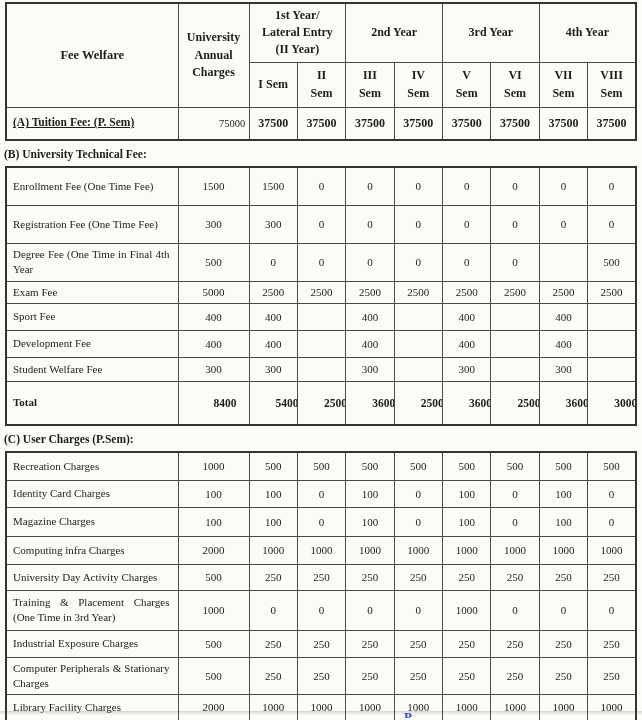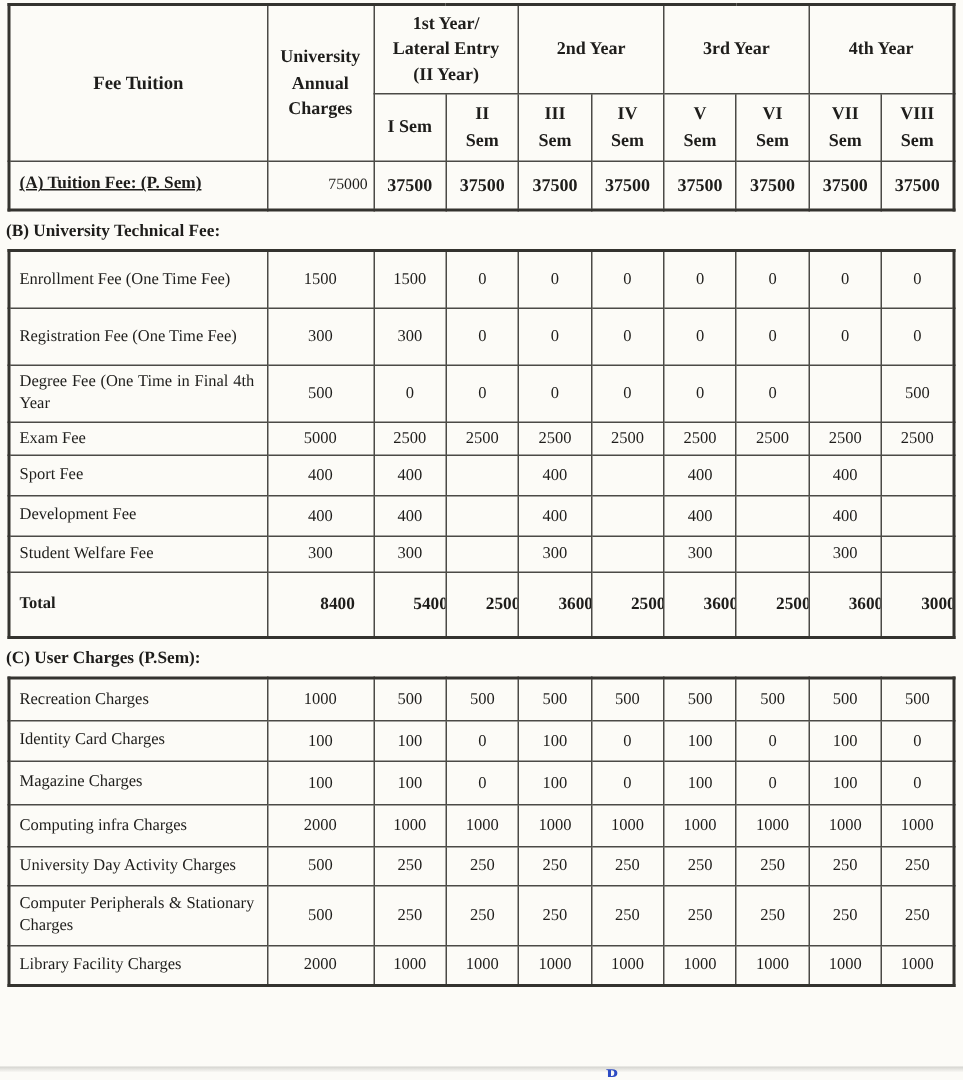--- a/index.html
+++ b/index.html
@@ -129,21 +129,21 @@
         <col>
         <col>
         <col>
         <col>
         <col>
         <col>
         <col>
     </colgroup>
     <tbody>
       <tr class="year-row">
-        <th rowspan="2" class="fee-details-th">Fee Tuition</th>
+        <th rowspan="2" class="fee-details-th">Fee Welfare</th>
         <th rowspan="2" class="prewrap">University
 Annual
 Charges</th>
       <th class="prewrap year-th" colspan="2">1st Year/
 Lateral Entry
 (II Year)</th>
           <th class="prewrap year-th" colspan="2">2nd Year</th>
           <th class="prewrap year-th" colspan="2">3rd Year</th>
           <th class="prewrap year-th" colspan="2">4th Year</th>
         </tr>
@@ -364,20 +364,44 @@
           <td class="num">250</td>
           <td class="num">250</td>
           <td class="num">250</td>
           <td class="num">250</td>
           <td class="num">250</td>
           <td class="num">250</td>
           <td class="num">250</td>
           <td class="num">250</td>
         </tr>
         <tr>
+          <td class="label">Training &amp; Placement Charges (One Time in 3rd Year)</td>
+          <td class="num annual">1000</td>
+          <td class="num">0</td>
+          <td class="num">0</td>
+          <td class="num">0</td>
+          <td class="num">0</td>
+          <td class="num">1000</td>
+          <td class="num">0</td>
+          <td class="num">0</td>
+          <td class="num">0</td>
+        </tr>
+        <tr>
+          <td class="label">Industrial Exposure Charges</td>
+          <td class="num annual">500</td>
+          <td class="num">250</td>
+          <td class="num">250</td>
+          <td class="num">250</td>
+          <td class="num">250</td>
+          <td class="num">250</td>
+          <td class="num">250</td>
+          <td class="num">250</td>
+          <td class="num">250</td>
+        </tr>
+        <tr>
           <td class="label">Computer Peripherals &amp; Stationary Charges</td>
           <td class="num annual">500</td>
           <td class="num">250</td>
           <td class="num">250</td>
           <td class="num">250</td>
           <td class="num">250</td>
           <td class="num">250</td>
           <td class="num">250</td>
           <td class="num">250</td>
           <td class="num">250</td>

